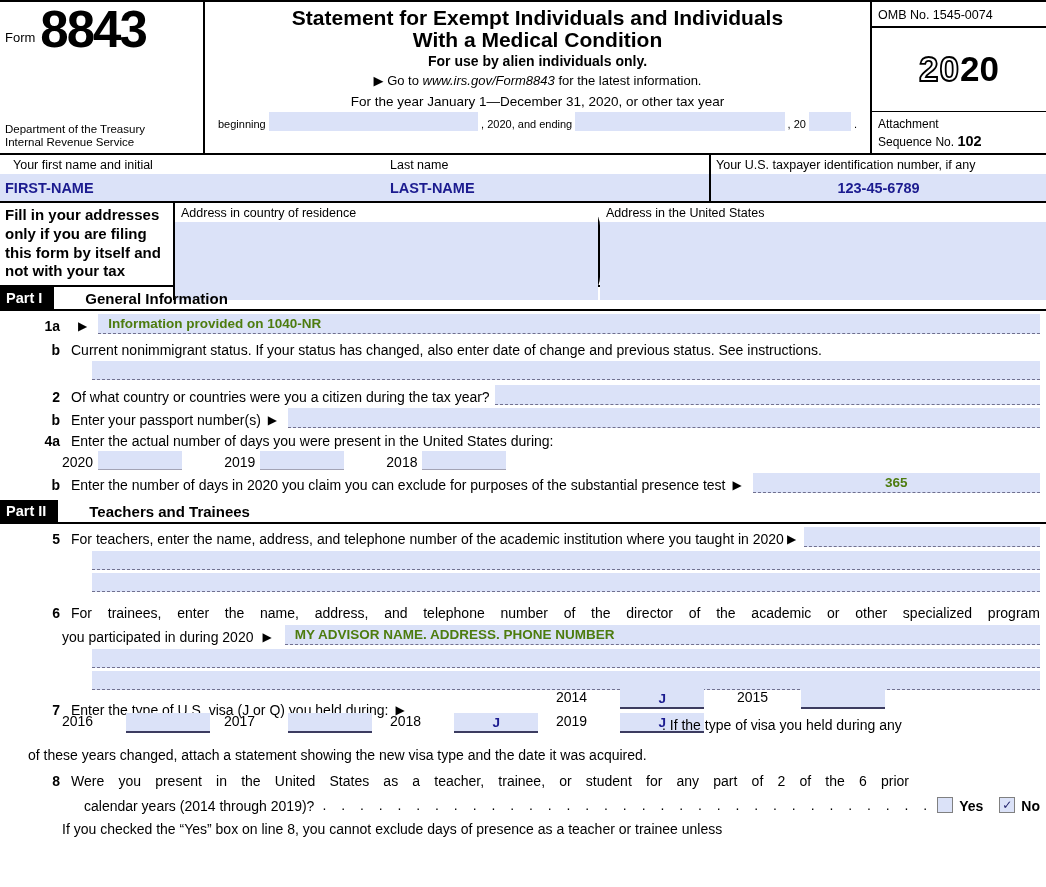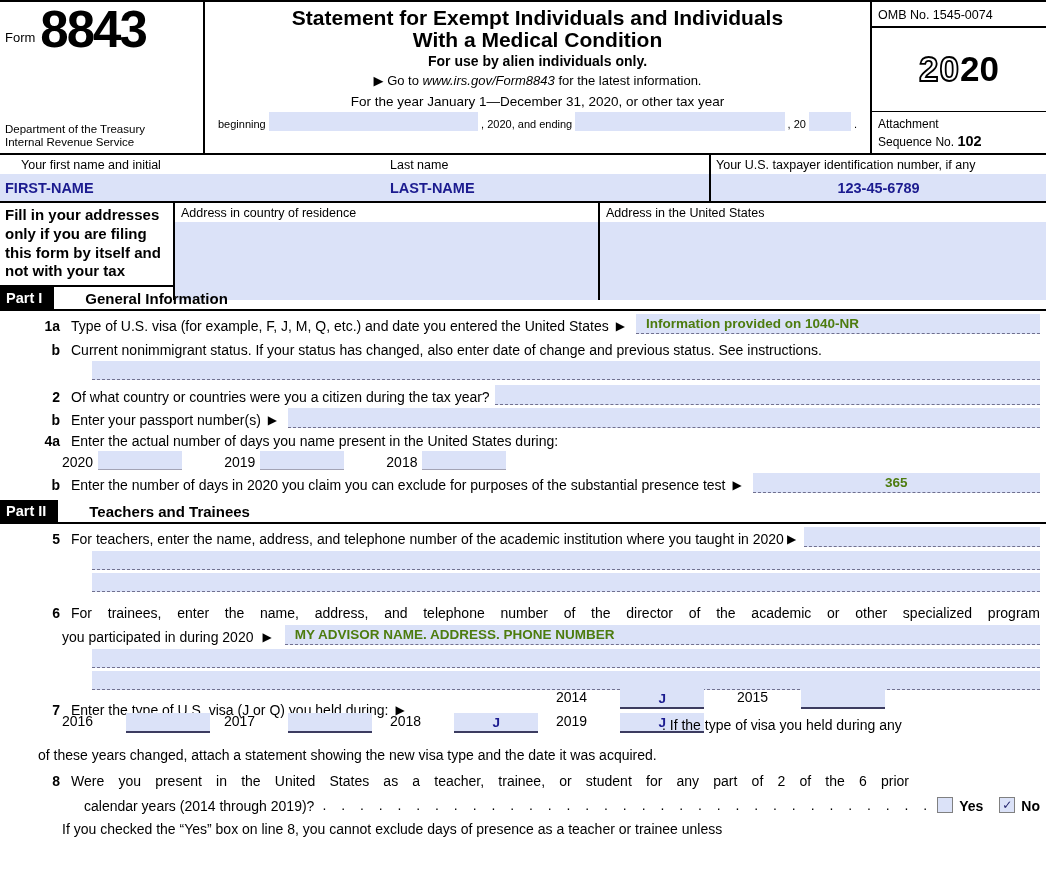--- a/index.html
+++ b/index.html
@@ -36,35 +36,35 @@
   .bigyear { flex:1; display:flex; align-items:center; justify-content:center;
              font-size:35px; font-weight:800; border-bottom:1.5px solid #000; }
   .yr-outline { color:#fff; -webkit-text-stroke:1.8px #000; letter-spacing:1px; }
   .attach { padding:5px 6px 3px; font-size:12px; line-height:1.25; }
   .attach .seq-num { font-weight:bold; font-size:14.5px; }
 
   
   .id-row { display:grid; grid-template-columns:1fr 337px; border-bottom:2px solid #000; height:48px; }
   .names { display:flex; flex-direction:column; }
   .label-line { display:flex; font-size:12.5px; height:19px; align-items:center; }
-  .label-first { width:390px; padding-left:21px; }
+  .label-first { width:390px; padding-left:13px; }
   .names .value-line { background:#dbe2f8; flex:1; display:flex; align-items:center;
                        font-weight:bold; color:#1b1b8f; font-size:14.5px; }
   .v-first { width:390px; padding-left:5px; }
   .tin-col { border-left:2px solid #000; display:flex; flex-direction:column; }
   .tin-col .label-line { padding-left:5px; }
   .tin-col .value-line { background:#dbe2f8; flex:1; display:flex; align-items:center;
                          justify-content:center; font-weight:bold; color:#1b1b8f; font-size:14.5px; }
 
   
   .addr { display:grid; grid-template-columns:175px 425px 1fr; height:84px; border-bottom:2px solid #000; }
   .addr-note { border-right:2px solid #000; padding:3px 8px 0 5px;
                font-weight:bold; font-size:15px; line-height:1.25; }
   .addr-col { display:flex; flex-direction:column; }
-  .addr-col.mid { border-right:2px solid #000; }
+  .addr-col.mid { border-right:2px solid #000;border-radius:23px; }
   .addr-label { font-size:12.5px; height:19px; padding:3px 0 0 6px; background:#fff; }
   .addr-fill { flex:1; background:#dbe2f8; }
 
   
   .part-bar { display:flex; align-items:stretch; border-bottom:2px solid #000; height:24px; }
   .part-label { background:#000; color:#fff; font-weight:bold; font-size:14.5px;
                 padding:2px 12px 2px 6px; display:flex; align-items:center; }
   .part-title { font-weight:bold; font-size:15px; margin-left:31px; display:flex; align-items:center; }
 
   
@@ -171,21 +171,20 @@
     </div>
   </div>
 
   <div class="part-bar">
     <div class="part-label">Part I</div>
     <div class="part-title">General Information</div>
   </div>
 
   <div class="fline" style="height:26px; padding-bottom:3px;">
     <span class="num">1a</span>
-    <span class="ltext">Type of U.S. visa (for example, F, J, M, Q, etc.) and date you entered the United States</span>
     <span class="arrow">▶</span>
     <span class="field grow">
         <span class="fval">Information provided on 1040-NR</span>
       </span>
   </div>
 
   <div class="fline" style="height:21px;">
     <span class="num">b</span>
     <span class="ltext">Current nonimmigrant status. If your status has changed, also enter date of change and previous status. See instructions.</span>
   </div>
@@ -200,21 +199,21 @@
 
   <div class="fline" style="height:23px;">
     <span class="num">b</span>
     <span class="ltext">Enter your passport number(s)</span>
     <span class="arrow">▶</span>
     <span class="field grow"></span>
   </div>
 
   <div class="fline" style="height:21px;">
     <span class="num">4a</span>
-    <span class="ltext">Enter the actual number of days you name present in the United States during:</span>
+    <span class="ltext">Enter the actual number of days you were present in the United States during:</span>
   </div>
   <div class="fline" style="height:21px; padding-left:62px;">
     <span class="ltext">2020</span>
     <span class="ul-field"></span>
     <span class="ltext" style="margin-left:42px;">2019</span>
     <span class="ul-field"></span>
     <span class="ltext" style="margin-left:42px;">2018</span>
     <span class="ul-field"></span>
   </div>
 
@@ -280,21 +279,21 @@
     <span class="yr-group" style="left:390px;">
       <span class="ltext">2018</span>
       <span class="yr-box">J</span>
     </span>
     <span class="yr-group" style="left:556px;">
       <span class="ltext">2019</span>
       <span class="yr-box">J</span>
     </span>
     <span class="yr-group" style="left:662px;">. If the type of visa you held during any</span>
   </div>
-  <div class="fline" style="height:21px; padding-left:38px;">
+  <div class="fline" style="height:21px; padding-left:28px;">
     <span>of these years changed, attach a statement showing the new visa type and the date it was acquired.</span>
   </div>
 
   <div class="fline" style="height:23px; margin-top:3px;">
     <span class="num">8</span>
     <span class="justify1" style="flex:none; width:838px;">Were you present in the United States as a teacher, trainee, or student for any part of 2 of the 6 prior</span>
   </div>
   <div class="fline" style="height:25px; padding-left:84px;">
     <span class="ltext">calendar years (2014 through 2019)?</span>
     <span class="dots">. . . . . . . . . . . . . . . . . . . . . . . . . . . . . . . . . .</span>

